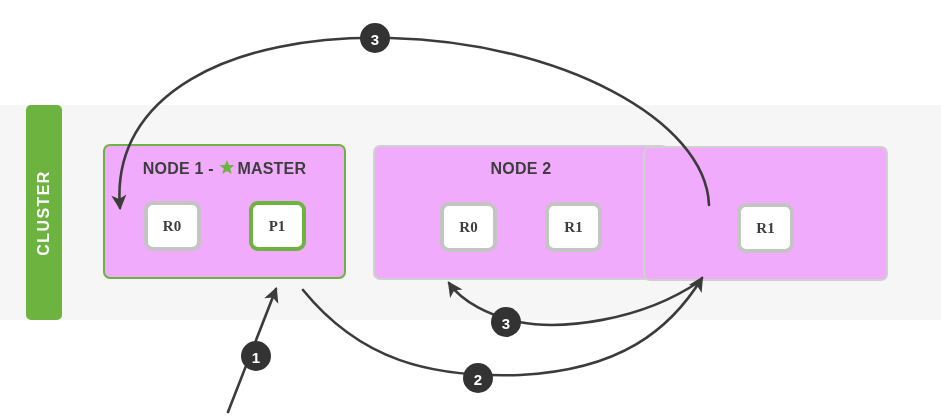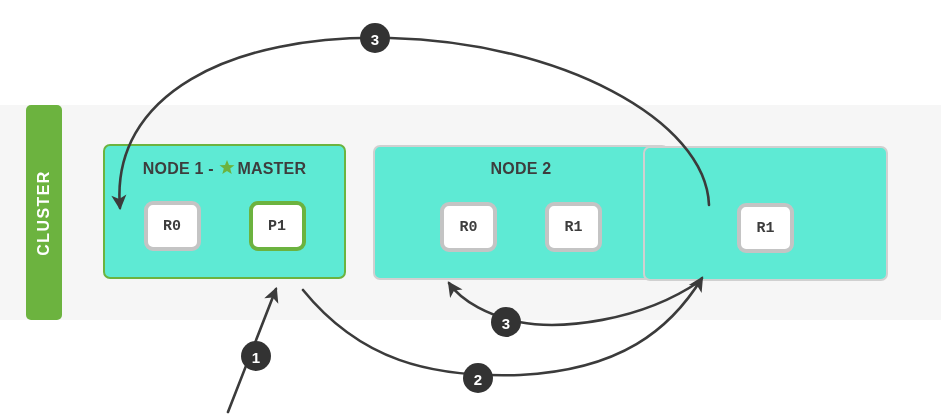--- a/index.html
+++ b/index.html
@@ -46,21 +46,21 @@
     font-weight: bold;
     letter-spacing: 1.4px;
     white-space: nowrap;
     font-family: "Liberation Sans", sans-serif;
   }
 
   
   .node {
     position: absolute;
     box-sizing: border-box;
-    background: #5eead4;
+    background: #f0abfc;
     border-radius: 7px;
     border: 2px solid #d0d0d0;
   }
   .node.master {
     border-color: #6cb33f;
   }
   .node-title {
     position: absolute;
     top: 13px;
     left: 0;
@@ -95,21 +95,21 @@
     height: 50px;
     border-radius: 9px;
     border: 4px solid #c4c4c4;
     background: #ffffff;
     display: flex;
     align-items: center;
     justify-content: center;
     font-size: 15px;
     font-weight: bold;
     color: #3d3d3d;
-    font-family: Liberation Mono, monospace;
+    font-family: Liberation Serif, serif;
   }
   .shard.primary {
     border-color: #6cb33f;
   }
 
   
   #arrows {
     position: absolute;
     left: 0;
     top: 0;

